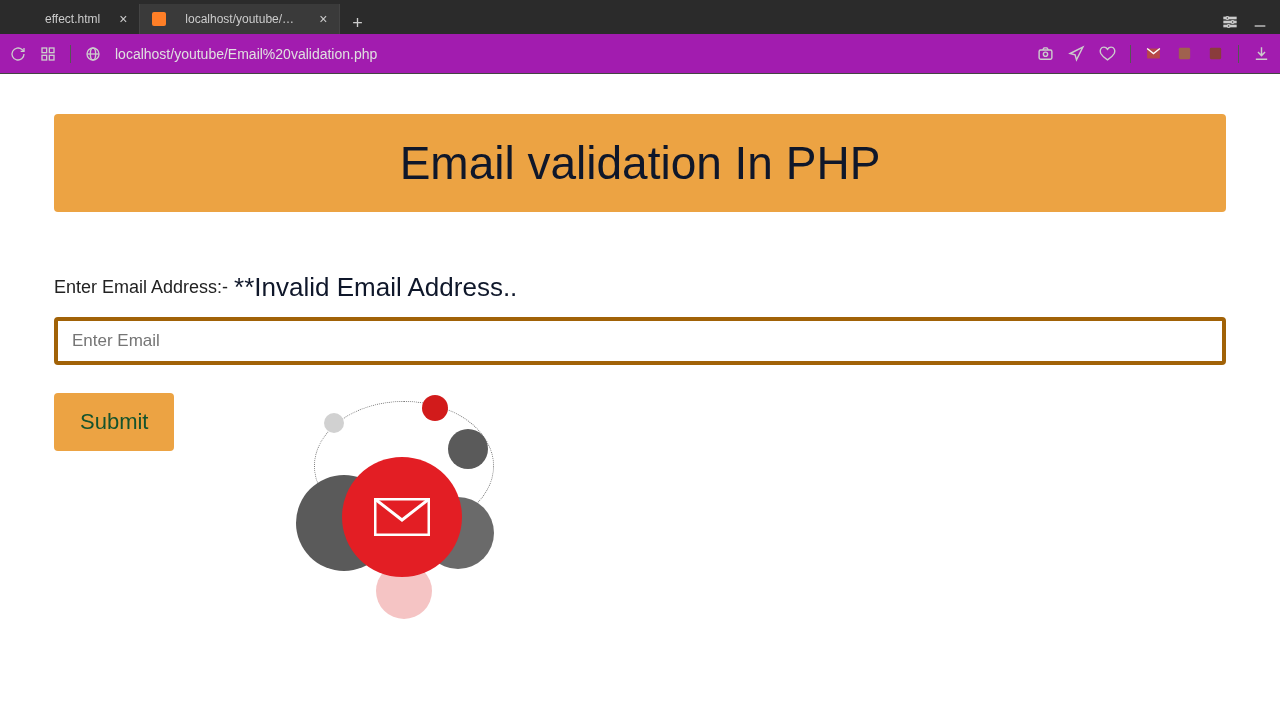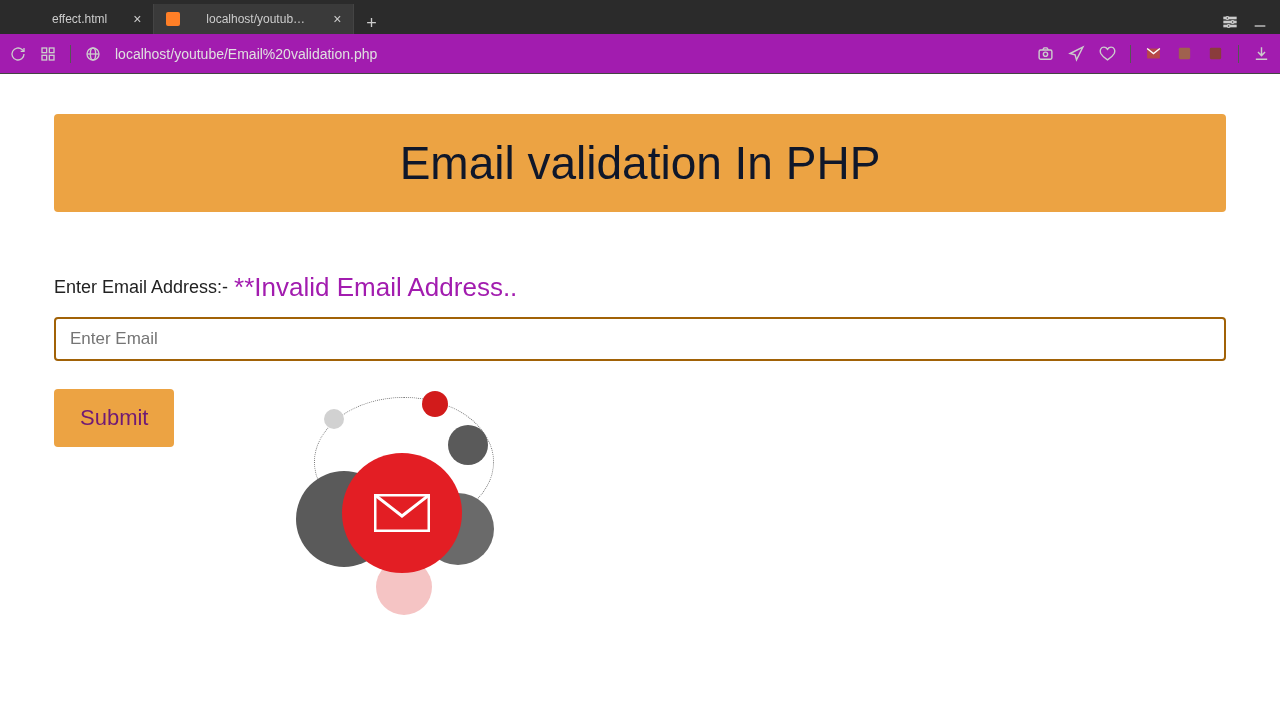--- a/index.html
+++ b/index.html
@@ -1,21 +1,21 @@
 <!DOCTYPE html>
 <html><head>
 <meta charset="utf-8">
 <style>
 * { margin: 0; padding: 0; box-sizing: border-box; }
 body { font-family: "Segoe UI", -apple-system, sans-serif; background: #ffffff; width: 1280px; height: 720px; overflow: hidden; }
 
 
 .browser-chrome { background: #2b2b2b; }
 .tab-bar { display: flex; align-items: flex-end; height: 34px; background: #2b2b2b; padding-left: 0; position: relative; }
-.tab { display: flex; align-items: center; gap: 26px; padding: 0 12px; height: 30px; color: #ccc; font-size: 12px; min-width: 0; max-width: 200px; border-right: 1px solid #444; }
+.tab { display: flex; align-items: center; gap: 19px; padding: 0 12px; height: 30px; color: #ccc; font-size: 12px; min-width: 0; max-width: 200px; border-right: 1px solid #444; }
 .tab.active { background: #3a3a3a; }
 .tab .favicon { width: 14px; height: 14px; display: flex; align-items: center; justify-content: center; flex-shrink: 0; }
 .tab .label { white-space: nowrap; overflow: hidden; text-overflow: ellipsis; flex: 1; }
 .tab .close { color: #ccc; flex-shrink: 0; cursor: pointer; font-size: 14px; line-height: 1; }
 .new-tab { color: #ccc; padding: 0 12px; font-size: 18px; cursor: pointer; }
 .window-controls { margin-left: auto; display: flex; gap: 14px; padding-right: 12px; color: #ccc; align-items: center; }
 .window-controls svg { width: 16px; height: 16px; }
 
 .address-bar { display: flex; align-items: center; height: 40px; background: #a21caf; padding: 0 10px; gap: 14px; color: #bbb; border-bottom: 1px solid #444; }
 .addr-btn { width: 16px; height: 16px; display: flex; align-items: center; justify-content: center; cursor: pointer; }
@@ -23,25 +23,25 @@
 .url-text { color: #e0e0e0; font-size: 14px; flex: 1; }
 .addr-right { display: flex; gap: 14px; align-items: center; }
 .addr-right .ico { width: 17px; height: 17px; display: flex; align-items: center; justify-content: center; }
 
 
 .page { padding: 40px 54px; background: #fff; }
 .banner { background: #eca343; color: #0f172a; text-align: center; padding: 22px 10px; border-radius: 4px; font-size: 46px; font-weight: 400; }
 .form-area { margin-top: 60px; }
 .label-row { display: flex; align-items: center; gap: 6px; }
 .label-text { font-size: 18px; color: #222; }
-.error-text { font-size: 26px; color: #a21caf; }
-.email-input { width: 100%; margin-top: 14px; padding: 10px 14px; font-size: 17px; color: #555; border: 2px solid #a16207; border-radius: 4px; }
+.error-text { font-size: 26px; color: #0f172a; }
+.email-input { width: 100%; margin-top: 14px; padding: 10px 14px; font-size: 17px; color: #555; border: 4px solid #a16207; border-radius: 4px; }
 .email-input::placeholder { color: #757575; }
 .submit-row { margin-top: 28px; display: flex; align-items: flex-start; gap: 100px; }
-.submit-btn { background: #eca343; color: #701a75; border: none; border-radius: 4px; padding: 16px 26px; font-size: 22px; cursor: pointer; }
+.submit-btn { background: #eca343; color: #14532d; border: none; border-radius: 4px; padding: 16px 26px; font-size: 22px; cursor: pointer; }
 
 .email-graphic { position: relative; width: 260px; height: 230px; }
 .dotted-ring { position: absolute; width: 180px; height: 130px; border: 1px dotted #777; border-radius: 50%; left: 40px; top: 8px; }
 .blob { position: absolute; border-radius: 50%; }
 .b1 { width: 96px; height: 96px; background: #5a5a5a; left: 22px; top: 82px; }
 .b2 { width: 72px; height: 72px; background: #6a6a6a; left: 148px; top: 104px; }
 .b3 { width: 40px; height: 40px; background: #5a5a5a; left: 174px; top: 36px; }
 .b4 { width: 26px; height: 26px; background: #d21b1b; left: 148px; top: 2px; }
 .b5 { width: 20px; height: 20px; background: #d1d1d1; left: 50px; top: 20px; }
 .b6 { width: 56px; height: 56px; background: #f5c4c4; left: 102px; top: 170px; }

